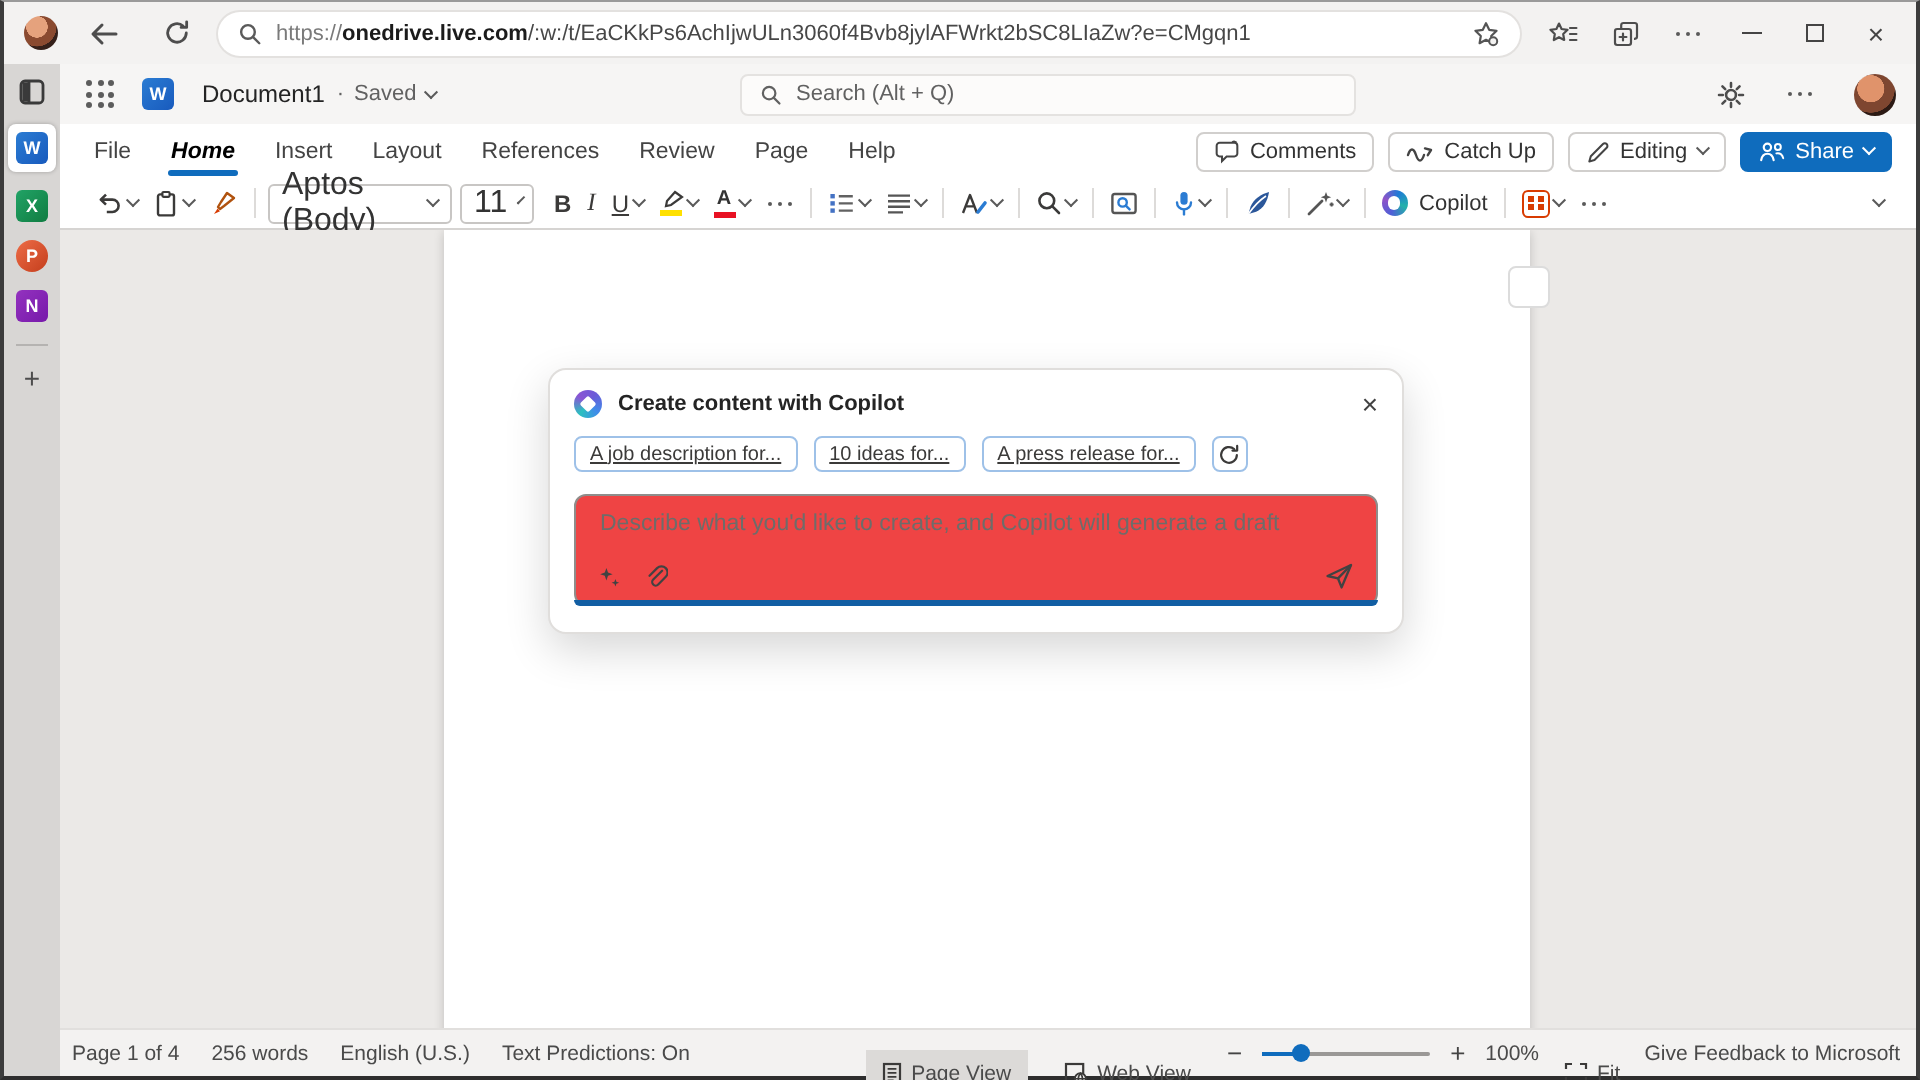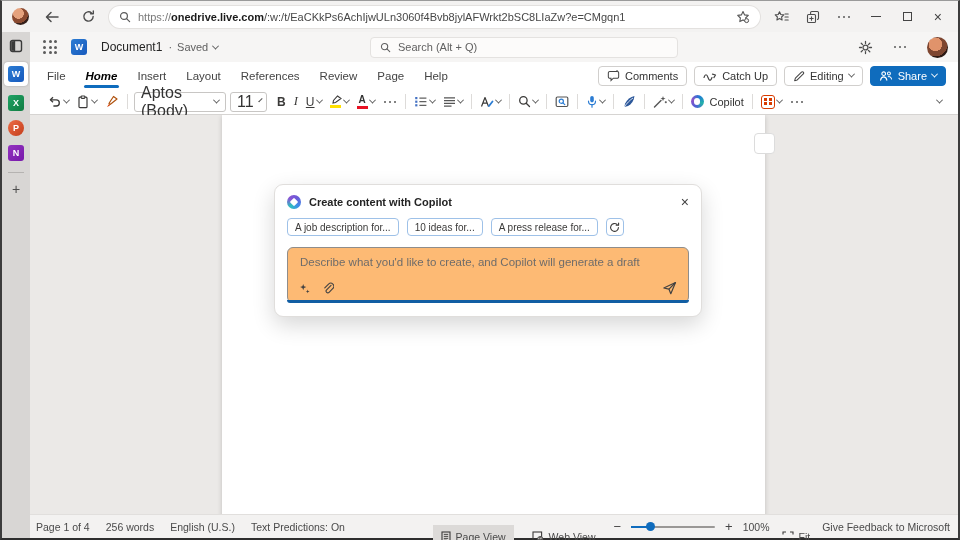--- a/index.html
+++ b/index.html
@@ -106,25 +106,25 @@
                border:1px solid #e0dedc; border-radius:9px; box-shadow:0 8px 22px rgba(0,0,0,.16); }
   .cp-head { display:flex; align-items:center; gap:8px; padding:10px 12px 8px; }
   .cp-medal { width:14px; height:14px; border-radius:50%; position:relative;
     background:conic-gradient(from 40deg,#6a5bd8,#3f8bea,#2cc0c0,#8a54d4,#6a5bd8); }
   .cp-medal::after { content:""; position:absolute; inset:4px; background:#fff;
                      transform:rotate(45deg); border-radius:1px; }
   .cp-title { font-size:11px; font-weight:bold; color:#242424; }
   .cp-close { margin-left:auto; color:#424242; font-size:14px; line-height:1; }
   .cp-chips { display:flex; align-items:center; gap:8px; padding:1px 12px 2px; }
   .chip { border:1px solid #9ec1e8; border-radius:4px; background:#fff; padding:2.6px 7px;
-          font-size:10px; color:#3b3a39; white-space:nowrap; }
+          font-size:10px; color:#3b3a39; white-space:nowrap;text-decoration:underline; }
   .chip-refresh { width:18px; height:18px; border:1px solid #9ec1e8; border-radius:4px;
                   display:flex; align-items:center; justify-content:center; background:#fff; }
   .prompt-box { position:relative; margin:9px 12px 13px; height:56px; border:1px solid #8f8d8b;
-                border-radius:6px; background:#fdba74; }
+                border-radius:6px; background:#ef4444; }
   .prompt-box::after { content:""; position:absolute; left:-1px; right:-1px; bottom:-1px; height:3px;
                        background:#115ea3; border-radius:0 0 6px 6px; }
   .prompt-box textarea { width:100%; height:30px; border:none; outline:none; resize:none;
       background:transparent; font-family:"Liberation Sans",sans-serif; font-size:11.5px;
       color:#242424; padding:8px 12px 0; }
   .prompt-box textarea::placeholder { color:#6e6c6a; }
   .prompt-actions { position:absolute; left:11px; bottom:7px; display:flex; gap:11px; align-items:center; }
   .prompt-send { position:absolute; right:11px; bottom:7px; }
 
   

